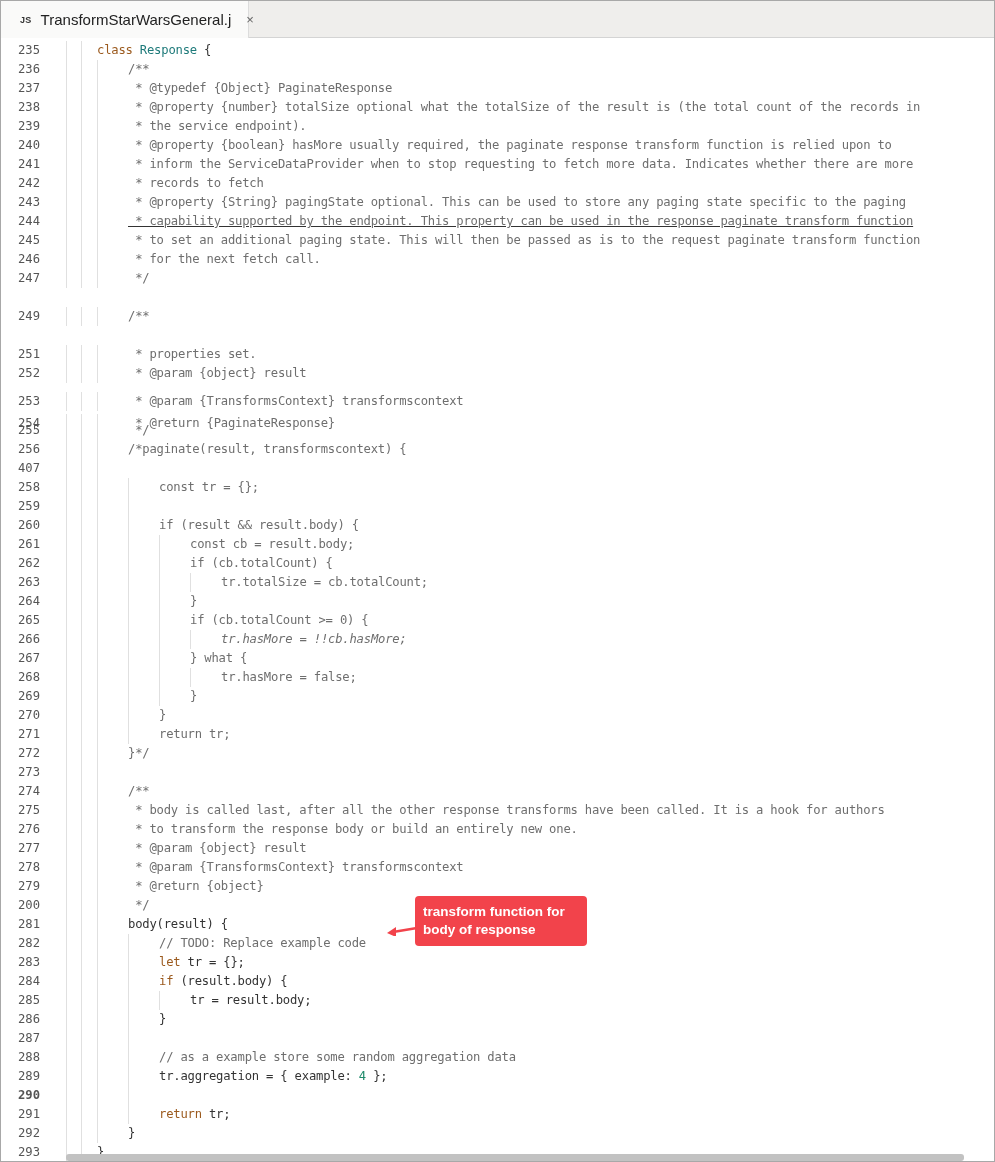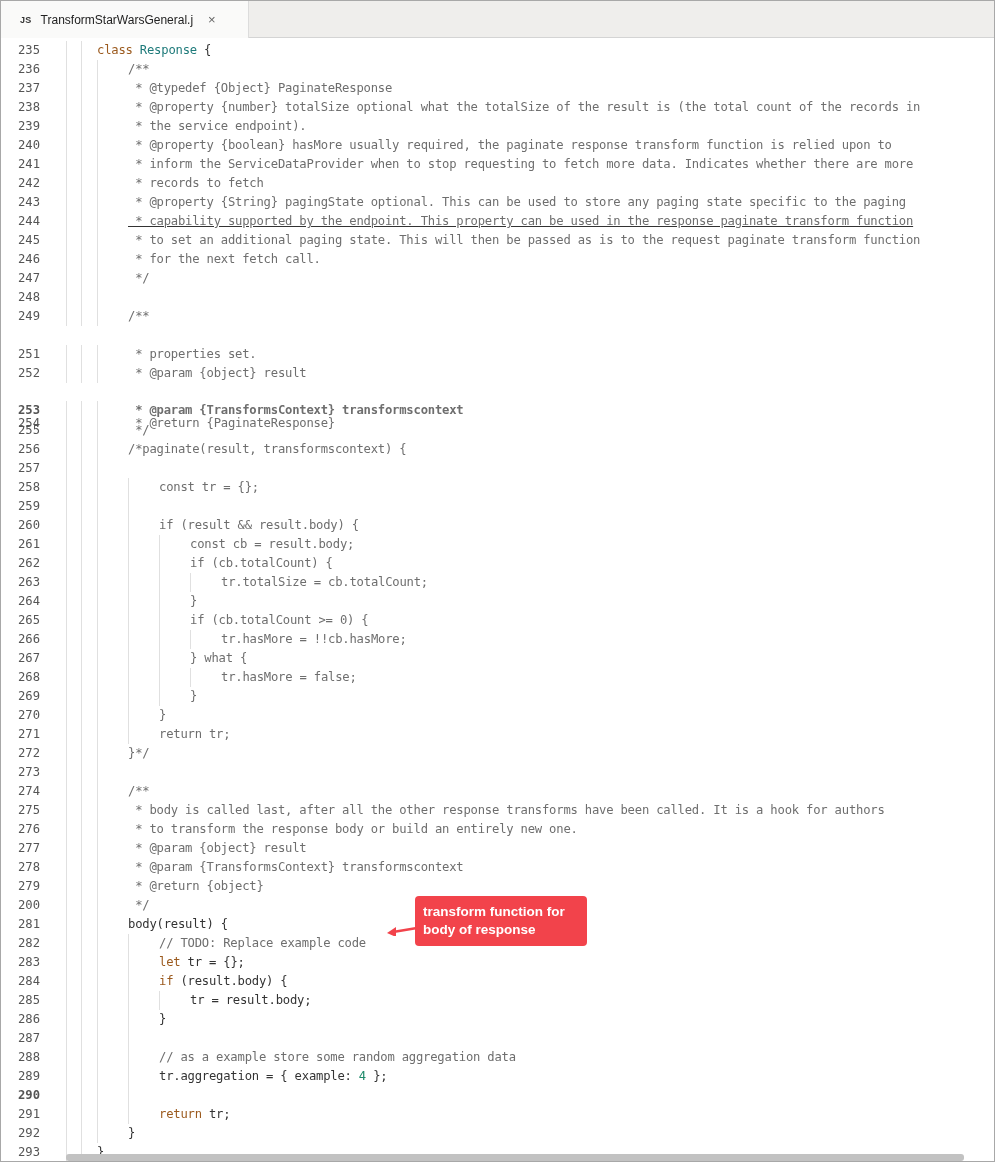--- a/index.html
+++ b/index.html
@@ -1,21 +1,21 @@
 <!DOCTYPE html>
 <html><head>
 <meta charset="utf-8">
 <style>
   html, body { margin:0; padding:0; background:#ffffff; }
   body { width:995px; height:1162px; overflow:hidden; position:relative; font-family:"Liberation Sans", sans-serif; }
   .frame { position:absolute; left:0; top:0; width:993px; height:1160px; border:1px solid #a8a8a8; background:#fff; overflow:hidden; }
   .tabbar { position:absolute; left:0; top:0; right:0; height:36px; background:#efeeec; border-bottom:1px solid #d4d4d4; }
   .tab { position:absolute; left:0; top:0; width:248px; height:37px; background:#fafaf9; border-right:1px solid #dcdcdc; display:flex; align-items:center; box-sizing:border-box; }
   .tab .js { font-size:9px; font-weight:bold; color:#333; margin-left:19px; letter-spacing:0.3px; }
-  .tab .name { font-size:12px; color:#222; margin-left:9px; white-space:nowrap; }
+  .tab .name { font-size:15px; color:#222; margin-left:9px; white-space:nowrap; }
   .tab .close { font-size:13px; color:#666; margin-left:15px; cursor:pointer; }
   .editor { position:absolute; left:0; top:37px; right:0; bottom:0; }
   .line { position:absolute; left:0; height:19px; width:100%; }
   .ln { position:absolute; left:0; width:39px; text-align:right; font-family:"DejaVu Sans Mono", monospace; font-size:12.2px; color:#555; line-height:19px; }
   .code { position:absolute; left:0; font-family:"DejaVu Sans Mono", monospace; font-size:12.2px; line-height:19px; white-space:pre; color:#333; letter-spacing:-0.2px; }
   .guide { position:absolute; width:1px; background:#e0e0e0; }
   .c-com { color:#6e6e6e; }
   .c-kw { color:#9b5a1e; }
   .c-cls { color:#1e7a7a; }
   .c-num { color:#1e8a6a; }
@@ -119,27 +119,20 @@
         <div class="guide" style="left: 96px; top: 0px; height: 19px;"></div>
         <span class="code" style="left: 127px;"><span class="c-com"> * for the next fetch call.</span></span>
       </div>
       <div class="line" style="top: 231px;">
         <span class="ln">247</span>
         <div class="guide" style="left: 65px; top: 0px; height: 19px;"></div>
         <div class="guide" style="left: 80px; top: 0px; height: 19px;"></div>
         <div class="guide" style="left: 96px; top: 0px; height: 19px;"></div>
         <span class="code" style="left: 127px;"><span class="c-com"> */</span></span>
       </div>
-      <div class="line" style="top: 250px;">
-        <span class="ln">248</span>
-        <div class="guide" style="left: 65px; top: 0px; height: 19px;"></div>
-        <div class="guide" style="left: 80px; top: 0px; height: 19px;"></div>
-        <div class="guide" style="left: 96px; top: 0px; height: 19px;"></div>
-        <span class="code" style="left: 127px;"></span>
-      </div>
       <div class="line" style="top: 269px;">
         <span class="ln">249</span>
         <div class="guide" style="left: 65px; top: 0px; height: 19px;"></div>
         <div class="guide" style="left: 80px; top: 0px; height: 19px;"></div>
         <div class="guide" style="left: 96px; top: 0px; height: 19px;"></div>
         <span class="code" style="left: 127px;"><span class="c-com">/**</span></span>
       </div>
       <div class="line" style="top: 307px;">
         <span class="ln">251</span>
         <div class="guide" style="left: 65px; top: 0px; height: 19px;"></div>
@@ -147,21 +140,21 @@
         <div class="guide" style="left: 96px; top: 0px; height: 19px;"></div>
         <span class="code" style="left: 127px;"><span class="c-com"> * properties set.</span></span>
       </div>
       <div class="line" style="top: 326px;">
         <span class="ln">252</span>
         <div class="guide" style="left: 65px; top: 0px; height: 19px;"></div>
         <div class="guide" style="left: 80px; top: 0px; height: 19px;"></div>
         <div class="guide" style="left: 96px; top: 0px; height: 19px;"></div>
         <span class="code" style="left: 127px;"><span class="c-com"> * @param {object} result</span></span>
       </div>
-      <div class="line" style="top: 363px; font-weight: bold;">
+      <div class="line" style="top: 354px;">
         <span class="ln">253</span>
         <div class="guide" style="left: 65px; top: 0px; height: 19px;"></div>
         <div class="guide" style="left: 80px; top: 0px; height: 19px;"></div>
         <div class="guide" style="left: 96px; top: 0px; height: 19px;"></div>
         <span class="code" style="left: 127px;"><span class="c-com"> * @param {TransformsContext} transformscontext</span></span>
       </div>
       <div class="line" style="top: 376px; text-decoration: underline;">
         <span class="ln">254</span>
         <div class="guide" style="left: 65px; top: 0px; height: 19px;"></div>
         <div class="guide" style="left: 80px; top: 0px; height: 19px;"></div>
@@ -176,21 +169,21 @@
         <span class="code" style="left: 127px;"><span class="c-com"> */</span></span>
       </div>
       <div class="line" style="top: 402px;">
         <span class="ln">256</span>
         <div class="guide" style="left: 65px; top: 0px; height: 19px;"></div>
         <div class="guide" style="left: 80px; top: 0px; height: 19px;"></div>
         <div class="guide" style="left: 96px; top: 0px; height: 19px;"></div>
         <span class="code" style="left: 127px;"><span class="c-com">/*paginate(result, transformscontext) {</span></span>
       </div>
       <div class="line" style="top: 421px;">
-        <span class="ln">257</span>
+        <span class="ln">407</span>
         <div class="guide" style="left: 65px; top: 0px; height: 19px;"></div>
         <div class="guide" style="left: 80px; top: 0px; height: 19px;"></div>
         <div class="guide" style="left: 96px; top: 0px; height: 19px;"></div>
         <span class="code" style="left: 127px;"><span class="c-com"></span></span>
       </div>
       <div class="line" style="top: 440px;">
         <span class="ln">258</span>
         <div class="guide" style="left: 65px; top: 0px; height: 19px;"></div>
         <div class="guide" style="left: 80px; top: 0px; height: 19px;"></div>
         <div class="guide" style="left: 96px; top: 0px; height: 19px;"></div>
@@ -260,21 +253,21 @@
         <span class="code" style="left: 189px;"><span class="c-com">if (cb.totalCount &gt;= 0) {</span></span>
       </div>
       <div class="line" style="top: 592px;">
         <span class="ln">266</span>
         <div class="guide" style="left: 65px; top: 0px; height: 19px;"></div>
         <div class="guide" style="left: 80px; top: 0px; height: 19px;"></div>
         <div class="guide" style="left: 96px; top: 0px; height: 19px;"></div>
         <div class="guide" style="left: 127px; top: 0px; height: 19px;"></div>
         <div class="guide" style="left: 158px; top: 0px; height: 19px;"></div>
         <div class="guide" style="left: 189px; top: 0px; height: 19px;"></div>
-        <span class="code" style="left: 220px;"><span class="c-com">tr.hasMore = !!cb.hasMore;</span></span>
+        <span class="code" style="left: 220px; font-style: italic;"><span class="c-com">tr.hasMore = !!cb.hasMore;</span></span>
       </div>
       <div class="line" style="top: 611px;">
         <span class="ln">267</span>
         <div class="guide" style="left: 65px; top: 0px; height: 19px;"></div>
         <div class="guide" style="left: 80px; top: 0px; height: 19px;"></div>
         <div class="guide" style="left: 96px; top: 0px; height: 19px;"></div>
         <div class="guide" style="left: 127px; top: 0px; height: 19px;"></div>
         <div class="guide" style="left: 158px; top: 0px; height: 19px;"></div>
         <span class="code" style="left: 189px;"><span class="c-com">} what {</span></span>
       </div>

